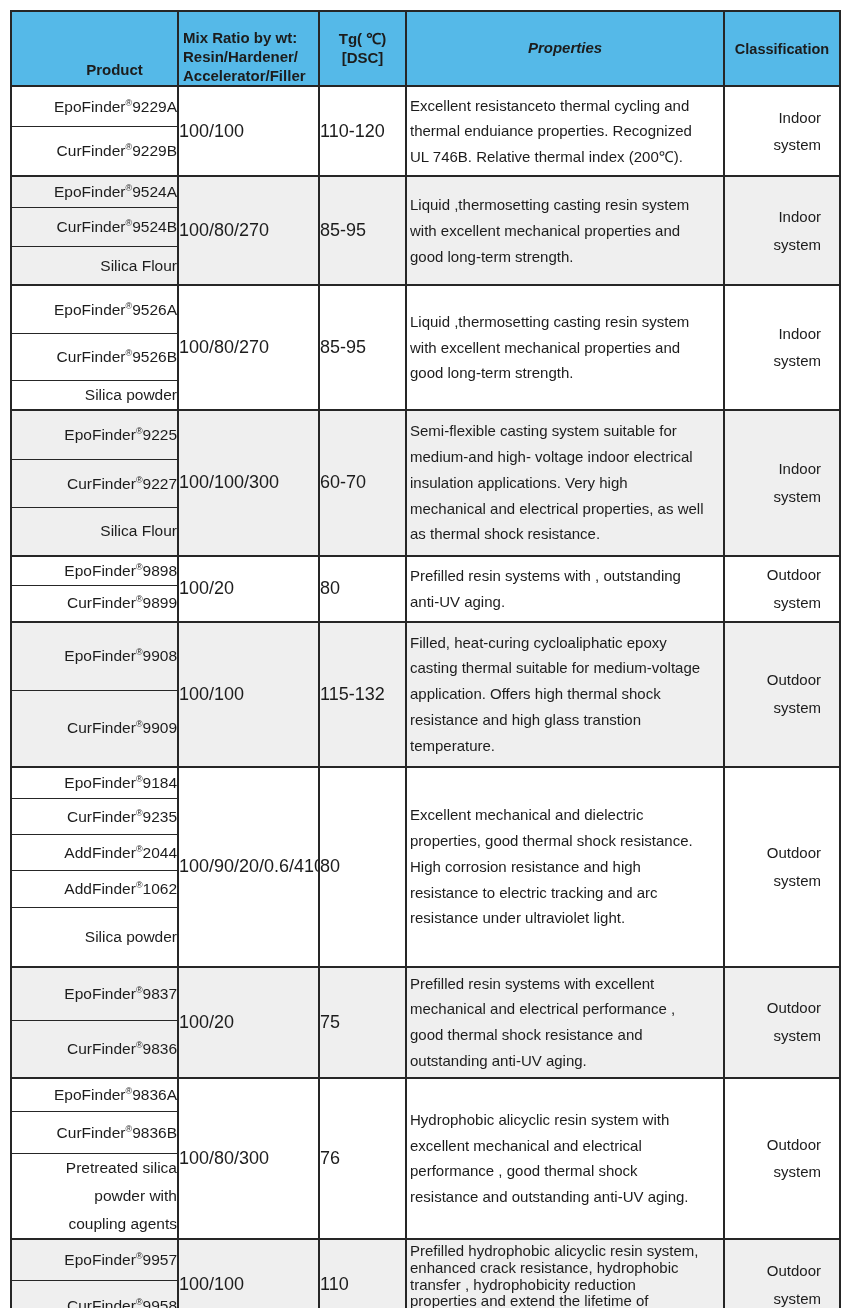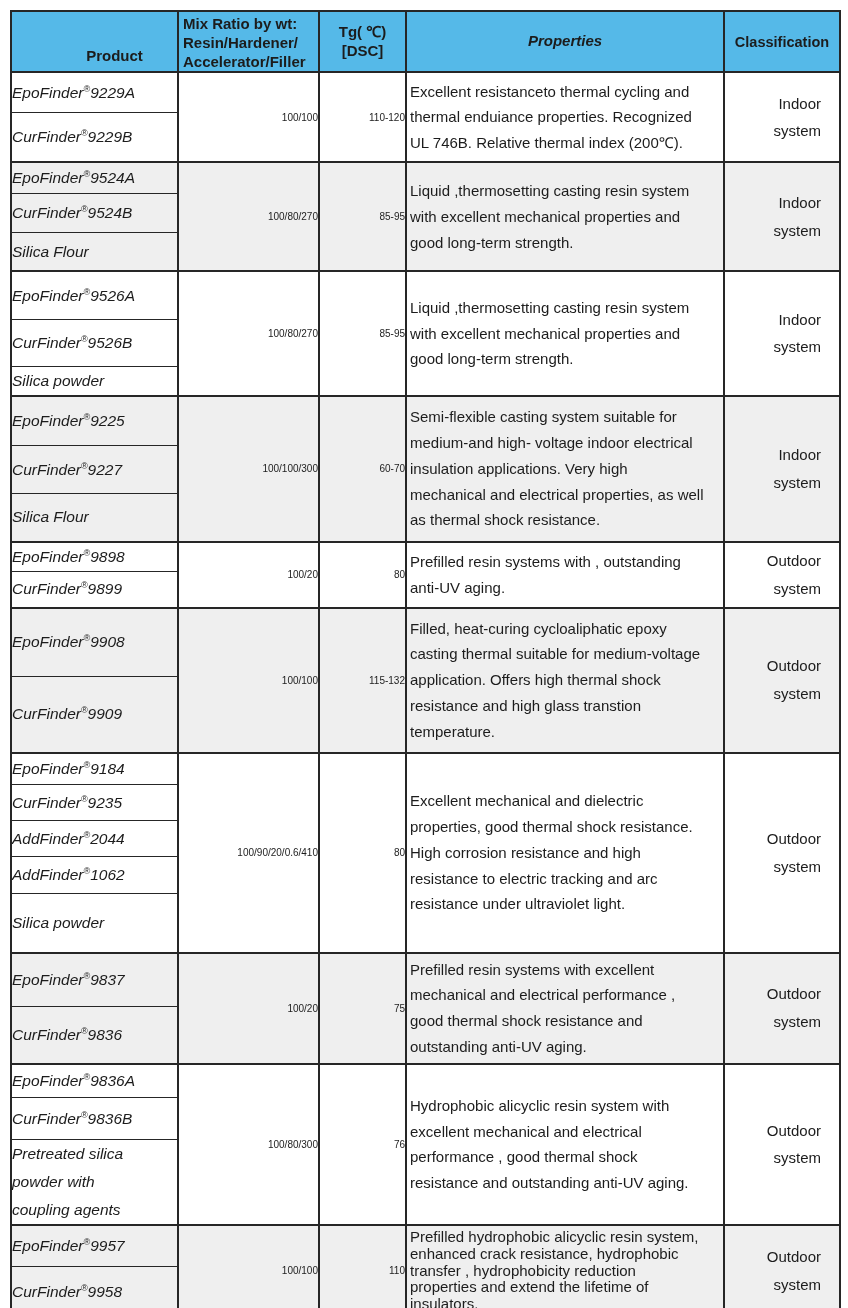--- a/index.html
+++ b/index.html
@@ -37,35 +37,35 @@
     background:var(--header-bg);
     font-weight:bold;
     border-bottom:2px solid var(--border);
     border-top:2px solid var(--border);
     white-space:pre-line;
     height:56px;
     font-size:15px;
     line-height:1.25;
   }
   th.h-product{vertical-align:bottom;text-align:center;padding-bottom:6px;padding-left:40px;}
-  th.h-mix{vertical-align:top;text-align:left;padding:3px 2px 0 4px;margin-left:20px;}
+  th.h-mix{vertical-align:top;text-align:left;padding:17px 2px 0 4px;margin-left:20px;}
   th.h-tg{vertical-align:middle;text-align:center;}
   th.h-props{vertical-align:middle;text-align:center;font-style:italic;}
   th.h-cls{vertical-align:middle;text-align:center;font-size:14.5px;}
   tr.white{background:var(--row-white);}
   tr.gray{background:var(--row-gray);}
   td.group-start{border-top:2px solid var(--border);}
   td.product{
-    text-align:left;vertical-align:middle;
-    line-height:1.8;font-size:15.5px;font-style:italic;
+    text-align:right;vertical-align:middle;
+    line-height:1.8;font-size:15.5px;
   }
   td.product .inner-long{display:inline-block;max-width:126px;}
   sup.reg{font-size:9px;vertical-align:super;line-height:0;}
   td.mix,td.tg{
-    text-align:right;vertical-align:middle;font-size:10px;
+    text-align:left;vertical-align:middle;font-size:18px;
   }
   td.props{
     text-align:left;vertical-align:middle;
     padding:3px 19px 3px 3px;
     line-height:1.72;
     font-size:15px;
     margin-left:36px;
   }
   td.props.compact{line-height:1.12;}
   td.cls{

